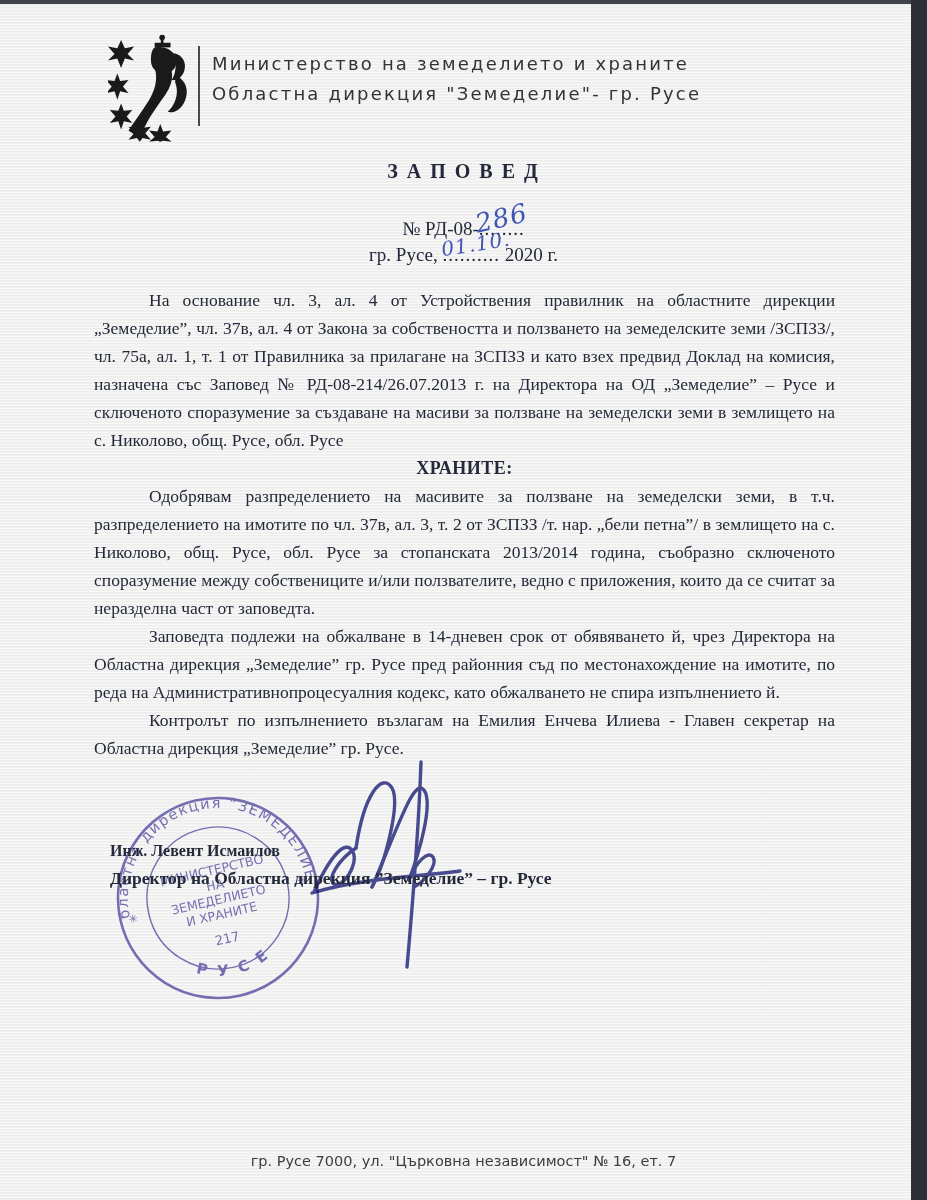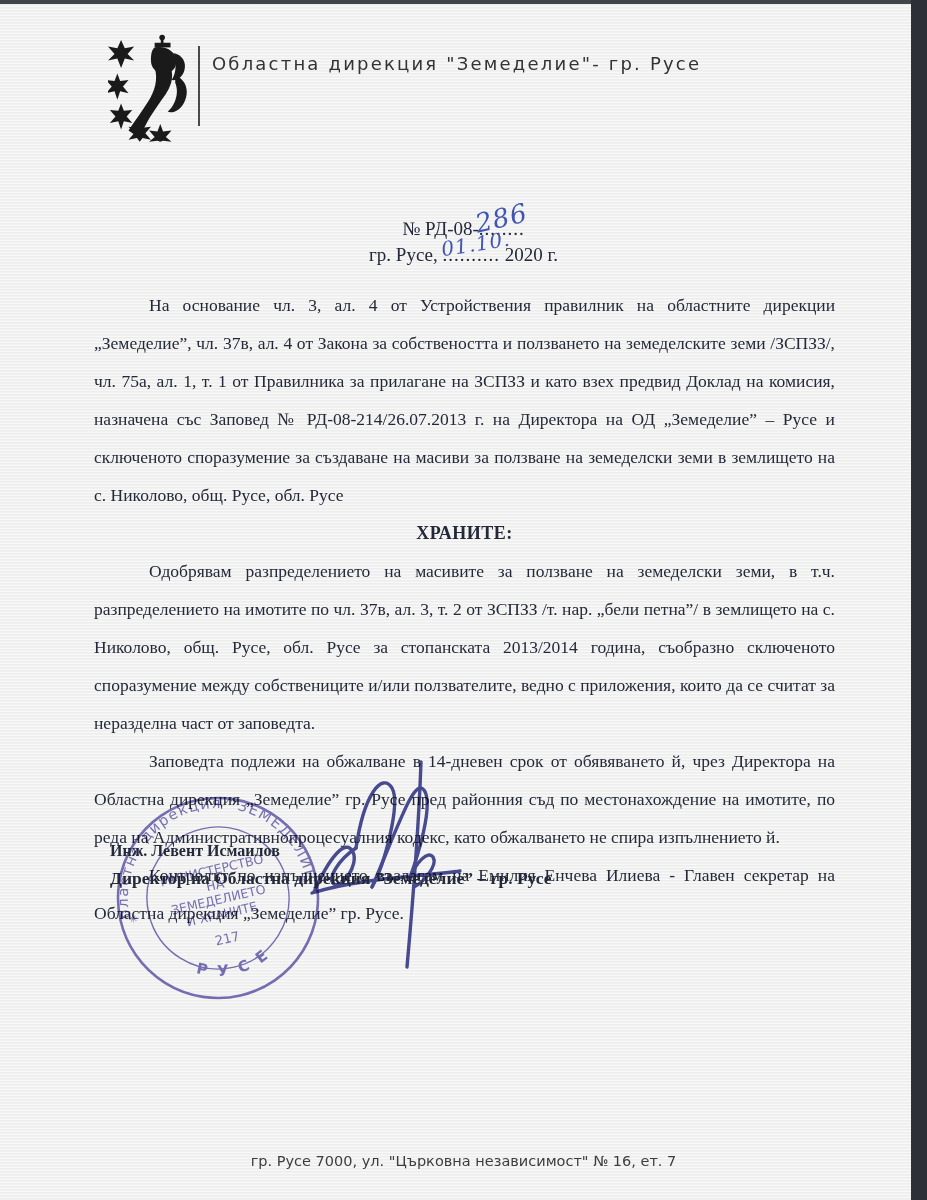--- a/index.html
+++ b/index.html
@@ -36,21 +36,21 @@
   .t-number{top:218px;font-size:19px;font-weight:normal;}
   .t-date{top:244px;font-size:19px;font-weight:normal;}
   .dotswrap{position:relative;display:inline-block;letter-spacing:1px;}
   .hand{font-family:"DejaVu Serif", serif;font-style:italic;color:#4156b4;position:absolute;white-space:nowrap;}
   .hand-num{left:-4px;top:-15px;font-size:26px;transform:rotate(-13deg);}
   .hand-date{left:-2px;top:-12px;font-size:20px;transform:rotate(-9deg);}
 
   
   .doc-body{
     position:absolute;left:94px;top:286px;width:741px;
-    font-size:17.5px;line-height:38px;color:#232938;
+    font-size:17.5px;line-height:28px;color:#232938;
     text-align:justify;
   }
   .doc-body p{margin:0;text-indent:55px;}
   .order-heading{
     text-align:center;font-weight:bold;font-size:18px;letter-spacing:.5px;
     margin:22px 0 20px 0;text-indent:0 !important;
   }
 
   
   .sig-name{position:absolute;left:110px;top:842px;font-size:16px;font-weight:bold;color:#232938;font-family:Liberation Serif, serif;}
@@ -89,23 +89,25 @@
 
       <polygon points="14,6 18,15 28,13 21,21 28,28 18,26 14,36 10,26 0,28 7,21 0,13 10,15"></polygon>
       <polygon points="10,42 13,50 22,49 16,56 22,63 13,61 10,70 7,61 -2,63 4,56 -2,49 7,50"></polygon>
       <polygon points="14,74 17,82 26,81 20,88 26,95 17,93 14,102 11,93 2,95 8,88 2,81 11,82"></polygon>
       <polygon points="34,92 37,100 46,99 40,106 46,113 37,111 34,115 31,111 22,113 28,106 22,99 31,100"></polygon>
       <polygon points="56,96 59,104 68,103 62,110 68,115 59,114 56,115 53,114 44,115 50,110 44,103 53,104"></polygon>
     </g>
   </svg>
   <div class="hdr-divider"></div>
   <div class="hdr-text">
+    <div class="hdr-line">Министерство на земеделието и храните</div>
     <div class="hdr-line">Областна дирекция "Земеделие"- гр. Русе</div>
   </div>
 
+  <div class="cline t-order">З А П О В Е Д</div>
 
   <div class="cline t-number">
     <span>№ РД-08-</span><span class="dotswrap"><span>........</span><span class="hand hand-num">286</span></span>
   </div>
 
   <div class="cline t-date">
     <span>гр. Русе, </span><span class="dotswrap"><span>..........</span><span class="hand hand-date">01.10.</span></span><span> 2020 г.</span>
   </div>
 
   <div class="doc-body">

